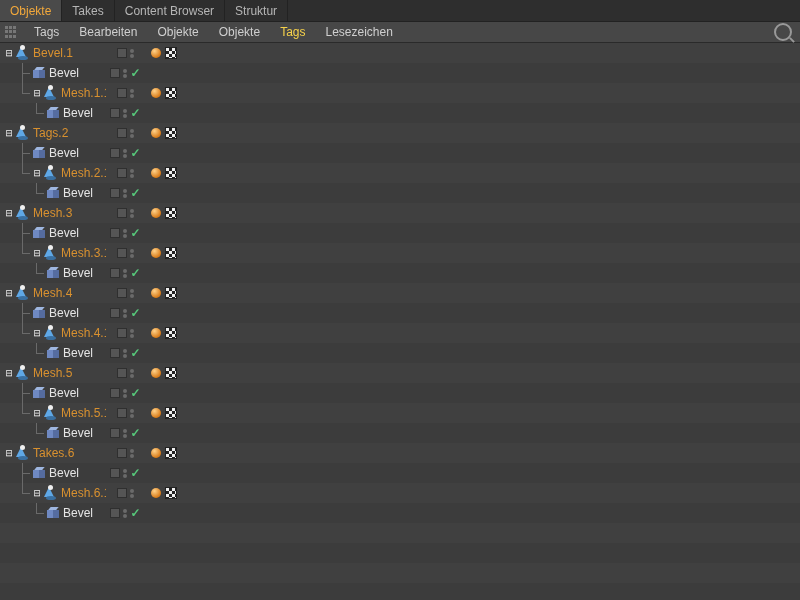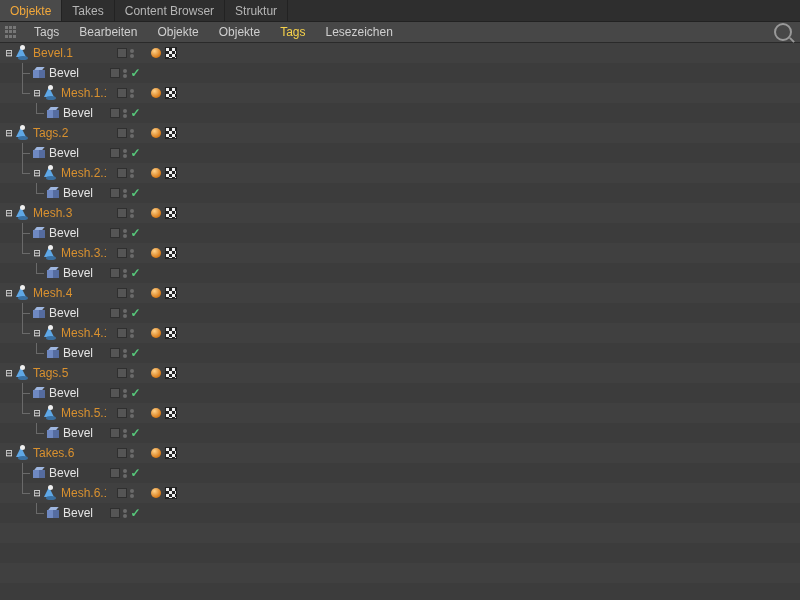--- a/index.html
+++ b/index.html
@@ -454,21 +454,21 @@
       <div class="cell-tags"></div>
     </div>
     <div class="row odd">
       <div class="cell-name">
         <span class="indent" style="width: 4px;"></span>
         <span class="toggle">⊟</span>
         <span class="ico">
           <div class="cone"></div>
           <div class="dot"></div>
         </span>
-        <span class="label">Tags.5</span>
+        <span class="label">Mesh.5</span>
       </div>
       <div class="cell-vis">
         <div class="vis-sq"></div>
         <div class="dotcol">
           <span></span>
           <span></span>
         </div>
       </div>
       <div class="cell-tags">
         <div class="tag-ball"></div>

